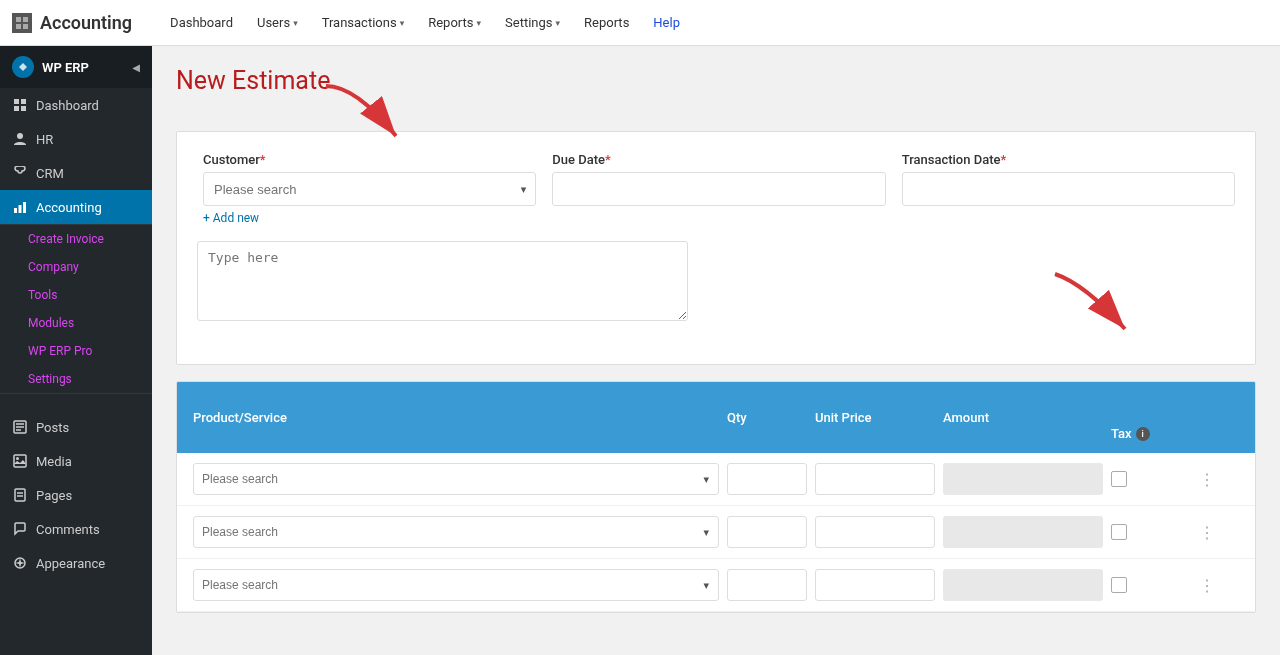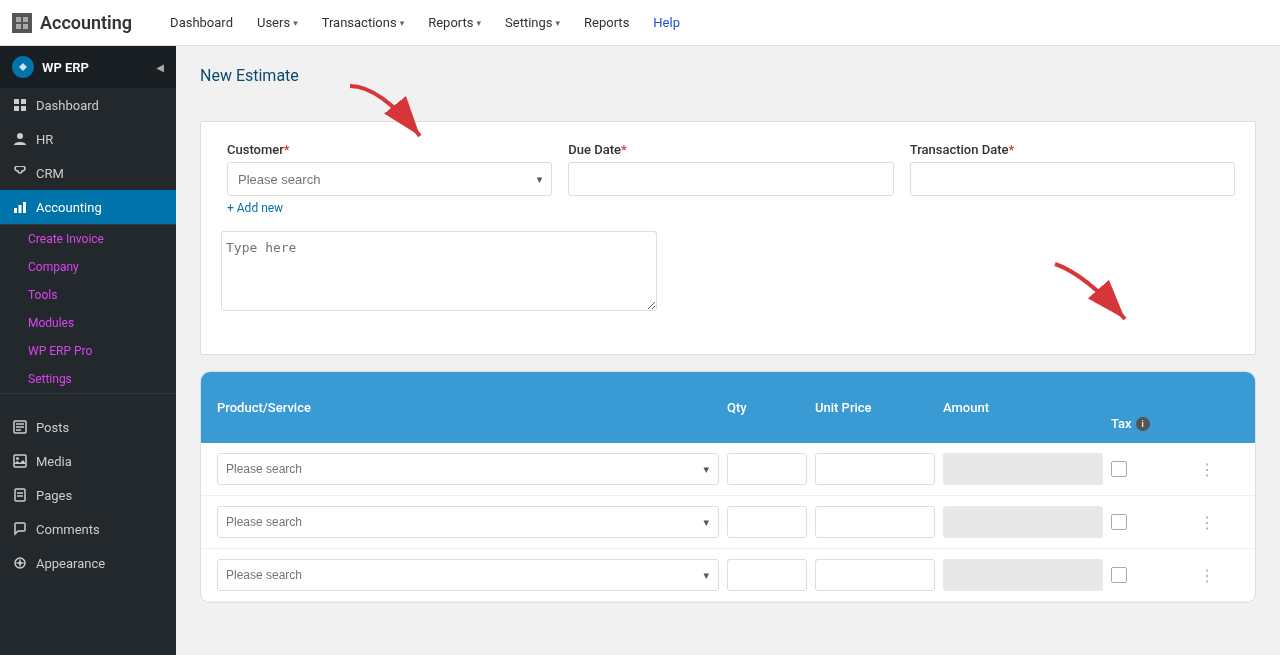--- a/index.html
+++ b/index.html
@@ -13,52 +13,52 @@
     .top-bar-title { font-size: 18px; font-weight: 600; color: #333; margin-right: 8px; }
     .top-bar-nav { display: flex; align-items: center; gap: 4px; }
     .top-bar-nav-item { padding: 6px 10px; color: #333; font-size: 13px; cursor: pointer; display: flex; align-items: center; gap: 3px; }
     .top-bar-nav-item.help { color: #1d4ed8; }
     .chevron-down { font-size: 9px; color: #666; }
 
     
     .app-body { display: flex; flex: 1; overflow: hidden; }
 
     
-    .sidebar { width: 176px; background: #23282d; flex-shrink: 0; overflow-y: auto; }
+    .sidebar { width: 152px; background: #23282d; flex-shrink: 0; overflow-y: auto; }
     .sidebar-wp-header { display: flex; align-items: center; gap: 8px; padding: 10px 12px; background: #191e23; }
     .sidebar-wp-icon { width: 22px; height: 22px; background: #0073aa; border-radius: 50%; display: flex; align-items: center; justify-content: center; }
     .sidebar-wp-label { color: #fff; font-size: 13px; font-weight: 600; }
     .sidebar-section { border-bottom: 1px solid #32373c; }
     .sidebar-item { display: flex; align-items: center; gap: 8px; padding: 9px 12px; color: #ccc; cursor: pointer; font-size: 13px; }
     .sidebar-item.active { background: #0073aa; color: #fff; }
     .sidebar-item .s-icon { width: 16px; height: 16px; display: flex; align-items: center; justify-content: center; font-size: 14px; color: #ccc; }
     .sidebar-item.active .s-icon { color: #fff; }
     .sidebar-sub-item { padding: 7px 12px 7px 28px; color: #d946ef; cursor: pointer; font-size: 12px; }
 
     
     .main-content { flex: 1; overflow-y: auto; background: #f1f1f1; padding: 20px 24px; }
-    .page-title { font-size: 16px; font-weight: 400; color: #0c4a6e; margin-bottom: 18px; position: relative; display: inline-block; }
+    .page-title { font-size: 25px; font-weight: 400; color: #b91c1c; margin-bottom: 18px; position: relative; display: inline-block; }
 
     
     .form-card { background: #fff; border: 1px solid #ddd; border-radius: 2px; padding: 20px; margin-bottom: 16px; }
     .form-row { display: flex; gap: 16px; margin-bottom: 16px; padding-left: 6px; }
     .form-group { display: flex; flex-direction: column; gap: 5px; flex: 1; }
     .form-label { font-size: 13px; font-weight: 500; color: #333; }
     .form-label .required { color: #d63638; }
     .form-input { height: 34px; border: 1px solid #ddd; border-radius: 3px; padding: 0 10px; font-size: 13px; color: #333; background: #fff; outline: none; width: 100%; }
     .select-wrapper { position: relative; }
     .select-arrow { position: absolute; right: 10px; top: 50%; transform: translateY(-50%); pointer-events: none; color: #555; font-size: 11px; }
     .form-placeholder { color: #aaa; }
     .add-new-link { color: #0073aa; font-size: 12px; cursor: pointer; display: inline-flex; align-items: center; gap: 2px; }
     .billing-section { margin-top: 4px; }
     .billing-label { font-size: 13px; font-weight: 500; color: #333; margin-bottom: 6px; }
-    .billing-textarea { width: 436px; height: 80px; border: 1px solid #ddd; border-radius: 3px; padding: 8px 4px; font-size: 13px; color: #aaa; resize: both; outline: none; }
-
-    
-    .products-table { background: #fff; border: 1px solid #ddd; border-radius: 10px; overflow: hidden; }
+    .billing-textarea { width: 491px; height: 80px; border: 1px solid #ddd; border-radius: 3px; padding: 8px 10px; font-size: 13px; color: #aaa; resize: both; outline: none; }
+
+    
+    .products-table { background: #fff; border: 1px solid #ddd; border-radius: 2px; overflow: hidden; }
     .table-header { display: grid; grid-template-columns: 1fr 80px 120px 160px 80px 40px; background: #3a9ad3; color: #fff; padding: 12px 16px; align-items: center; gap: 8px; }
     .table-header-cell { font-size: 13px; font-weight: 500; }
     .table-row { display: grid; grid-template-columns: 1fr 80px 120px 160px 80px 40px; padding: 10px 16px; align-items: center; gap: 8px; border-bottom: 1px solid #f0f0f0; }
     .table-cell { display: flex; align-items: center; }
     .table-input { height: 32px; border: 1px solid #ddd; border-radius: 3px; padding: 0 8px; font-size: 12px; width: 100%; outline: none; }
     .amount-cell { background: #e8e8e8; height: 32px; border-radius: 3px; width: 100%; }
     .table-checkbox { width: 16px; height: 16px; border: 1px solid #aaa; border-radius: 2px; display: flex; align-items: center; justify-content: center; cursor: pointer; }
     .table-delete { color: #aaa; cursor: pointer; font-size: 16px; }
 
     .tax-header { display: flex; align-items: center; gap: 4px; margin-top: 32px; }

